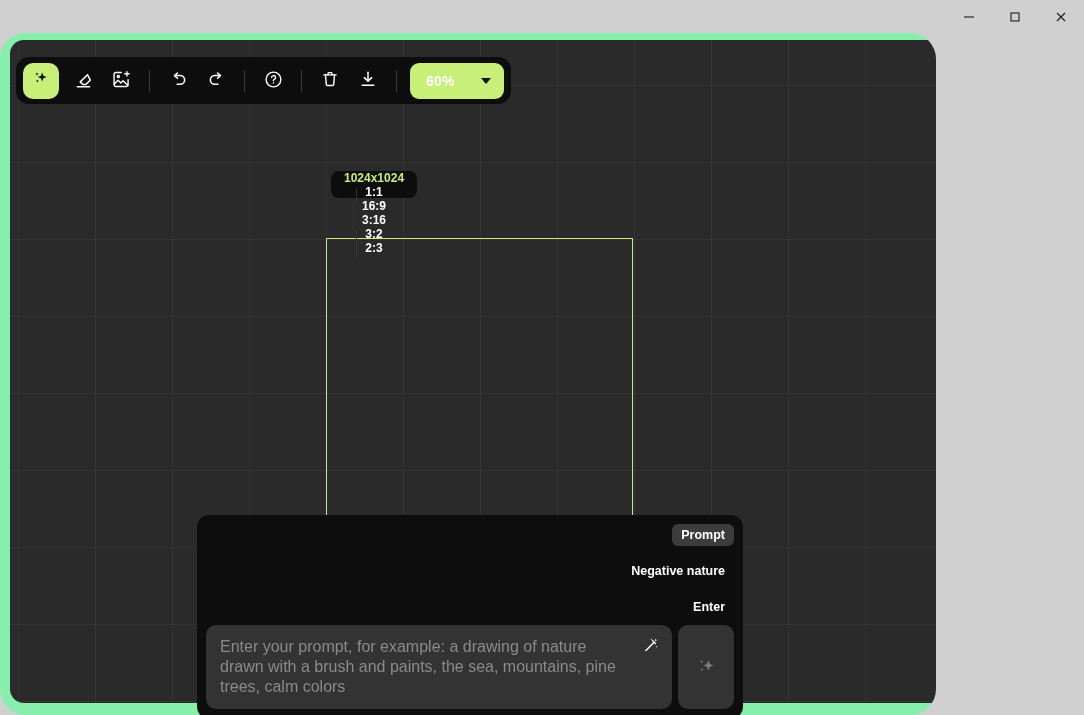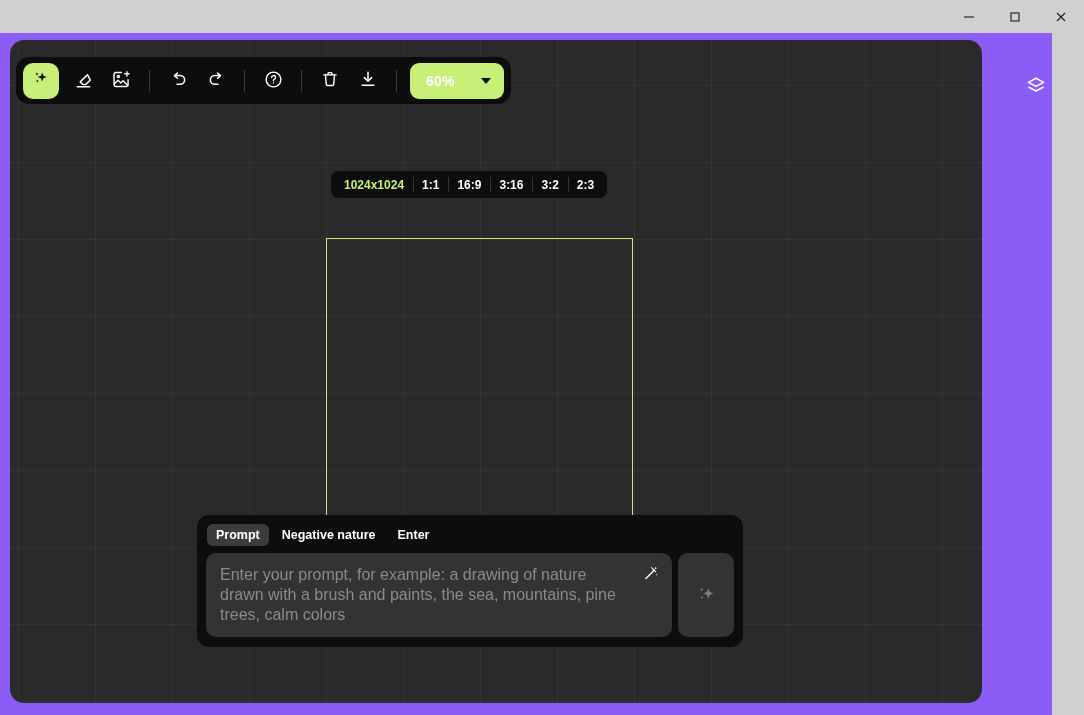--- a/index.html
+++ b/index.html
@@ -26,23 +26,24 @@
     width: 46px; height: 33px;
     display: flex; align-items: center; justify-content: center;
     color: #1a1a1a;
   }
   .win-btn svg { display: block; }
 
   
   #app-root {
     position: absolute;
     left: 0; top: 33px;
-    width: 1052px; height: 682px;
-    background: #8b5cf6;
+    width: 936px; height: 682px;
+    background: #86efac;
     overflow: hidden;
+    border-radius: 26px;
   }
 
   
   #canvas-panel {
     position: absolute;
     left: 10px; top: 7px;
     width: 972px; height: 663px;
     background: #2a2a2a;
     border-radius: 14px;
     overflow: hidden;
@@ -143,20 +144,21 @@
   #aspect-bar {
     position: absolute;
     left: 331px; top: 138px;
     height: 27px;
     background: #0d0d0d;
     border-radius: 8px;
     display: flex;
     align-items: center;
     padding: 0 4px;
     z-index: 15;
+    flex-direction: column;
   }
   .aspect-item {
     height: 21px;
     display: flex; align-items: center;
     padding: 0 9px;
     font-size: 12px;
     font-weight: bold;
     color: #ffffff;
     border-radius: 5px;
     cursor: pointer;
@@ -178,23 +180,24 @@
     left: 197px; top: 482px;
     width: 546px;
     background: #0d0d0d;
     border-radius: 12px;
     padding: 9px 9px 10px 9px;
     z-index: 18;
   }
   #prompt-tabs {
     display: flex;
     align-items: flex-end;
-    gap: 4px;
+    gap: 14px;
     margin-bottom: 7px;
     padding-left: 1px;
+    flex-direction: column;
   }
   .prompt-tab {
     font-size: 12.5px;
     font-weight: bold;
     color: #ffffff;
     padding: 4px 9px;
     border-radius: 6px;
     cursor: pointer;
     white-space: nowrap;
   }

